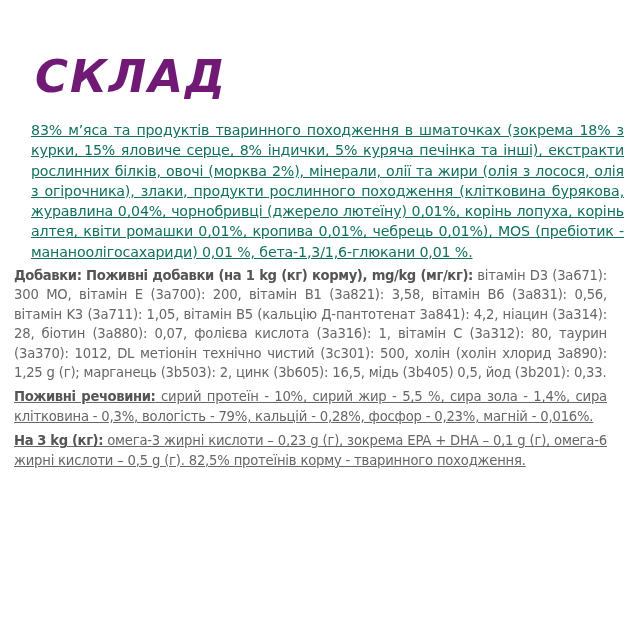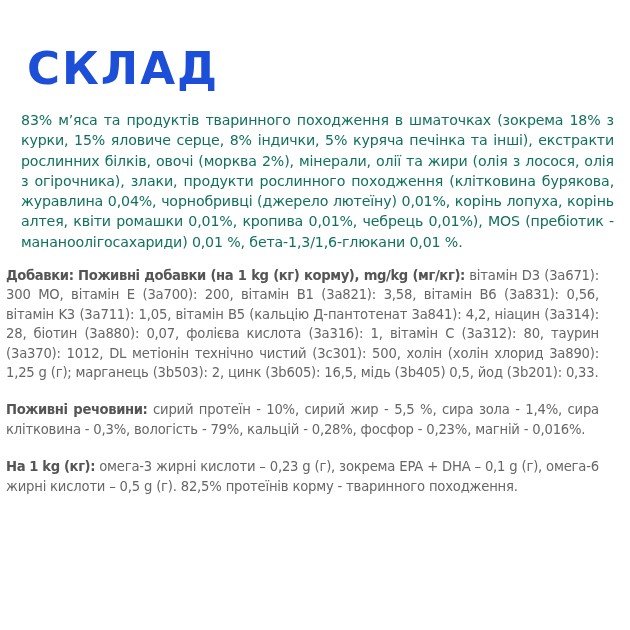--- a/index.html
+++ b/index.html
@@ -16,70 +16,72 @@
     }
     .page {
       position: absolute;
       left: 0; top: 0;
       width: 630px; height: 630px;
     }
     .title {
       position: absolute;
       left: 27px;
       top: 44px;
-      margin: 0;
+      margin: 8px;
       font-family: "DejaVu Sans", sans-serif;
       font-weight: bold;
       font-size: 45px;
       letter-spacing: 2px;
       line-height: 50px;
-      color: #1d4ed8;
+      color: #701a75;
+      font-style: italic;
     }
     .composition {
       position: absolute;
       left: 17px;
       top: 106px;
       width: 593px;
-      margin: 4px;
+      margin: 14px;
       font-size: 14.2px;
       line-height: 20.3px;
       color: #11715d;
       text-align: justify;
       letter-spacing: -0.15px;
+      text-decoration: underline;
     }
     .details {
       position: absolute;
-      left: 6px;
+      left: 14px;
       top: 266px;
       width: 593px;
     }
     .para {
       margin: 0;
       font-size: 13.2px;
       line-height: 19.4px;
       color: #666666;
       text-align: justify;
       letter-spacing: -0.2px;
     }
-    .para + .para { margin-top: 18px; }
+    .para + .para { margin-top: 5px; text-decoration: underline; }
     .para b {
       font-weight: bold;
       color: #555555;
       letter-spacing: -0.4px;
     }
   </style>
 </head>
 <body>
 
 <div class="page">
   <h1 class="title">СКЛАД</h1>
 
   <p class="composition">83% м’яса та продуктів тваринного походження в шматочках (зокрема 18% з курки, 15% яловиче серце, 8% індички, 5% куряча печінка та інші), екстракти рослинних білків, овочі (морква 2%), мінерали, олії та жири (олія з лосося, олія з огірочника), злаки, продукти рослинного походження (клітковина бурякова, журавлина 0,04%, чорнобривці (джерело лютеїну) 0,01%, корінь лопуха, корінь алтея, квіти ромашки 0,01%, кропива 0,01%, чебрець 0,01%), MOS (пребіотик - мананоолігосахариди) 0,01 %, бета-1,3/1,6-глюкани 0,01 %.</p>
 
   <div class="details">
     <p class="para"><b>Добавки: Поживні добавки (на 1 kg (кг) корму), mg/kg (мг/кг):</b><span> вітамін D3 (3a671): 300 МО, вітамін E (3a700): 200, вітамін B1 (3a821): 3,58, вітамін B6 (3a831): 0,56, вітамін K3 (3a711): 1,05, вітамін B5 (кальцію Д-пантотенат 3a841): 4,2, ніацин (3a314): 28, біотин (3a880): 0,07, фолієва кислота (3a316): 1, вітамін C (3a312): 80, таурин (3a370): 1012, DL метіонін технічно чистий (3c301): 500, холін (холін хлорид 3a890): 1,25 g (г); марганець (3b503): 2, цинк (3b605): 16,5, мідь (3b405) 0,5, йод (3b201): 0,33.</span></p>
 
     <p class="para"><b>Поживні речовини:</b><span> сирий протеїн - 10%, сирий жир - 5,5 %, сира зола - 1,4%, сира клітковина - 0,3%, вологість - 79%, кальцій - 0,28%, фосфор - 0,23%, магній - 0,016%.</span></p>
 
-    <p class="para"><b>На 1 kg (кг):</b><span> омега-3 жирні кислоти – 0,23 g (г), зокрема EPA + DHA – 0,1 g (г), омега-6 жирні кислоти – 0,5 g (г). 82,5% протеїнів корму - тваринного походження.</span></p>
+    <p class="para"><b>На 3 kg (кг):</b><span> омега-3 жирні кислоти – 0,23 g (г), зокрема EPA + DHA – 0,1 g (г), омега-6 жирні кислоти – 0,5 g (г). 82,5% протеїнів корму - тваринного походження.</span></p>
 
   </div>
 </div>
 
 </body></html>

